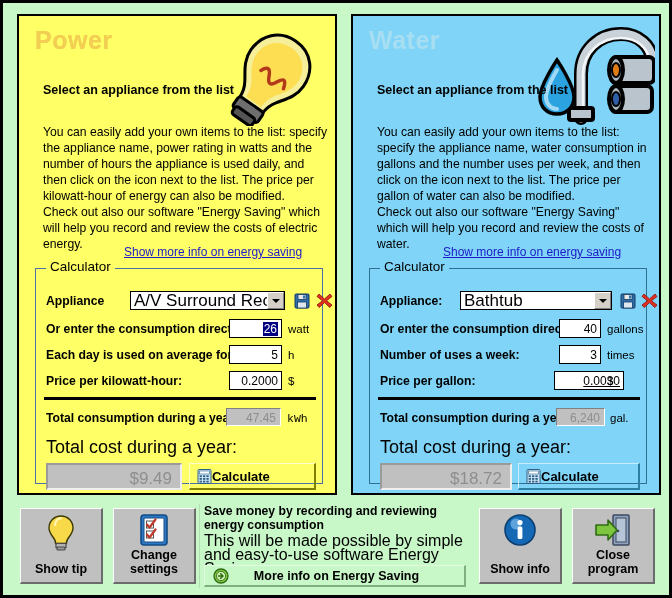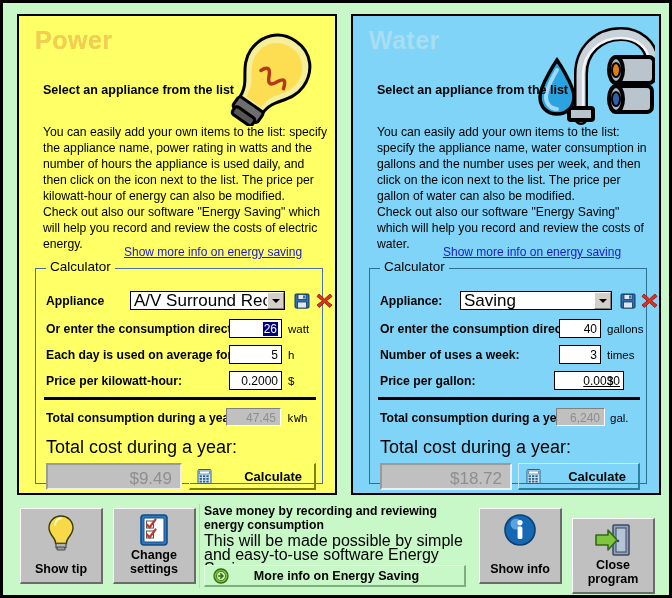--- a/index.html
+++ b/index.html
@@ -229,21 +229,21 @@
   }
   #panel-water .calcbtn {
     border-top-color: #c8ecfb;
     border-left-color: #c8ecfb;
     border-right-color: #2a7fa3;
     border-bottom-color: #2a7fa3;
   }
   .calcbtn .ci { margin-left: 7px; width: 15px; height: 15px; }
   .calcbtn .ct {
     flex: 1;
-    text-align: right;
+    text-align: left;
     font-size: 13px;
     font-weight: bold;
     color: #000;
     padding-right: 12px;
   }
 
   
   .iconbtn { position: absolute; cursor: pointer; }
 
   
@@ -433,21 +433,21 @@
     <div class="panel-body" id="body-water-a">You can easily add your own items to the list: specify the appliance name, water consumption in gallons and the number uses per week, and then click on the icon next to the list. The price per gallon of water can also be modified.</div>
     <div class="panel-body" id="body-water-b">Check out also our software "Energy Saving" which will help you record and review the costs of water.</div>
     <a class="info-link" id="link-water">Show more info on energy saving</a>
 
     <div class="calc-group" id="calc-water">
       <div class="calc-legend">Calculator</div>
 
       <div class="row" style="top:22px;">
         <span class="lbl" style="left:10px;">Appliance:</span>
         <div class="combo" style="left:90px; width:152px;">
-          <span class="cval">Saving</span>
+          <span class="cval">Bathtub</span>
           <span class="carrow">
               <i></i>
             </span>
         </div>
         <svg class="iconbtn" style="left:250px; top:2px;" width="16" height="16" viewBox="0 0 16 16">
           <rect x="1" y="1" width="14" height="14" rx="1" fill="#2f6fad" stroke="#12395e" stroke-width="1"></rect>
           <rect x="4" y="1.5" width="8" height="5" fill="#e8e8e8" stroke="#12395e" stroke-width="0.8"></rect>
           <rect x="9" y="2.5" width="2" height="3" fill="#2f6fad"></rect>
           <rect x="3.5" y="9" width="9" height="6" fill="#dfe7ee" stroke="#12395e" stroke-width="0.8"></rect>
         </svg>
@@ -549,21 +549,21 @@
     <div class="bigbtn" style="left:476px; top:7px; width:83px; height:76px;">
       <svg class="bi" width="34" height="34" viewBox="0 0 34 34">
         <circle cx="17" cy="17" r="15" fill="#1468b4" stroke="#0b3f71" stroke-width="1.6"></circle>
         <circle cx="13" cy="11" r="5.5" fill="#74b6e8" opacity="0.75"></circle>
         <circle cx="17" cy="9.5" r="2.6" fill="#ffffff"></circle>
         <rect x="14.6" y="13.5" width="4.8" height="12.5" rx="1.6" fill="#ffffff"></rect>
       </svg>
       <span class="bl">Show info</span>
     </div>
 
-    <div class="bigbtn" style="left:569px; top:17px; width:83px; height:76px;">
+    <div class="bigbtn" style="left:569px; top:7px; width:83px; height:76px;">
       <svg class="bi" width="38" height="34" viewBox="0 0 38 34">
         <rect x="19" y="2" width="16" height="30" rx="1" fill="#8fa2bd" stroke="#3c4a60" stroke-width="1.5"></rect>
         <rect x="22" y="5" width="10" height="24" fill="#b6c4d8" stroke="#3c4a60" stroke-width="1"></rect>
         <circle cx="24" cy="18" r="1.3" fill="#3c4a60"></circle>
         <path d="M2 12 L14 12 L14 7 L23 17 L14 27 L14 22 L2 22 Z" fill="#7ec63f" stroke="#2f6b14" stroke-width="1.6" stroke-linejoin="round"></path>
       </svg>
       <span class="bl">
         <span>Close</span><br>
         <span>program</span>
       </span>

